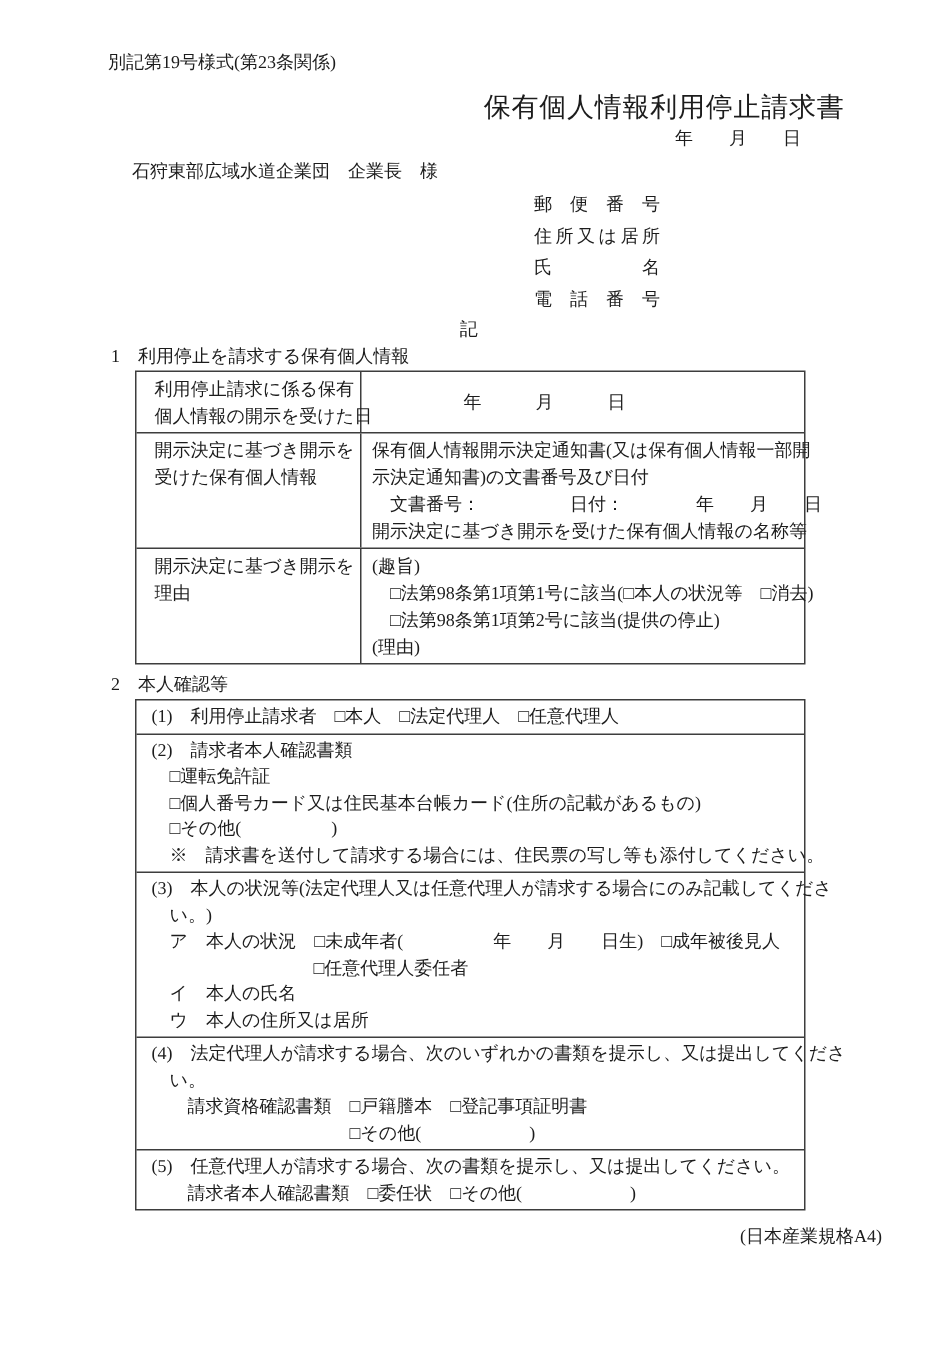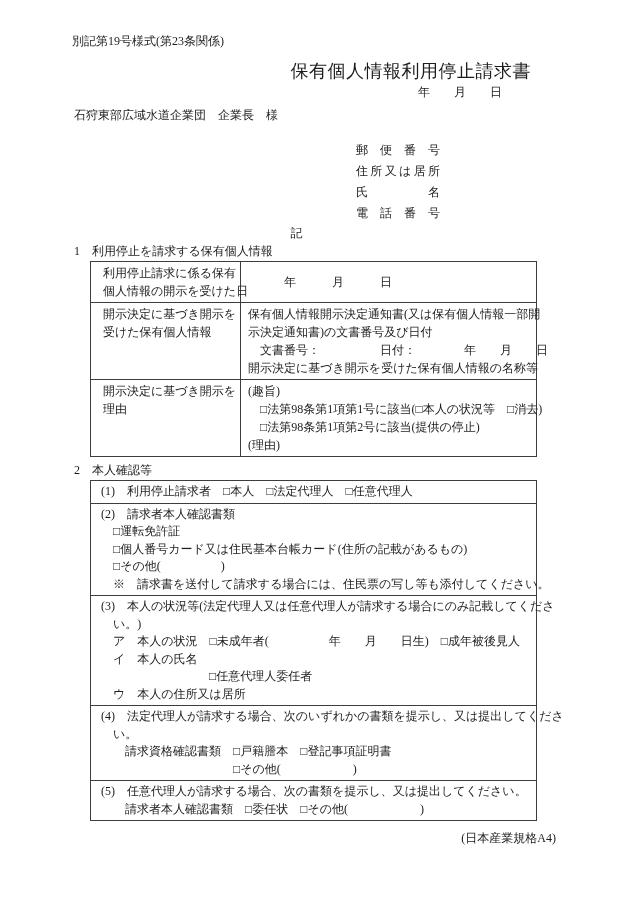--- a/index.html
+++ b/index.html
@@ -10,56 +10,56 @@
   .page {
     position: relative;
     width: 630px;
     height: 903px;
     box-sizing: border-box;
     background: #ffffff;
     color: #1c1c1c;
     font-family: "Liberation Serif", "DejaVu Serif", serif;
     font-size: 12px;
     line-height: 18px;
-    padding: 32px 54px 0 62px;
+    padding: 32px 22px 0 62px;
     overflow: hidden;
   }
   .form-ref { margin-left: 10px; }
   .title {
     text-align: right;
     margin-top: 12px;
     margin-right: 45px;
     font-size: 18px;
     letter-spacing: 0.5px;
   }
   .date-line {
     text-align: right;
     padding-right: 74px;
     margin-top: 3px;
   }
-  .addressee { margin-left: 12px; margin-top: 5px; }
-  .sender-block { margin-left: 294px; margin-top: 16px; }
+  .addressee { margin-left: 26px; margin-top: 5px; font-family: Liberation Mono, monospace; }
+  .sender-block { margin-left: 294px; margin-top: 2px; }
   .sender-label {
     width: 84px;
     line-height: 21px;
     text-align: justify;
     text-align-last: justify;
   }
   .request-par { margin-top: 11px; line-height: 17.5px; }
   .record-mark { text-align: center; margin-right: 45px; line-height: 18px; }
   .sec-heading { margin-left: 12px; margin-top: 0px; line-height: 18px; }
   .tbl {
     margin-left: 28px;
     width: 447px;
     border: 1px solid #3d3d3d;
     box-sizing: border-box;
     margin-top: 1px;
   }
   .trow { display: flex; border-top: 1px solid #3d3d3d; }
-  .trow:first-child { border-top: none; }
+  .trow:first-child { border-top: none; gap: 25px; }
   .tlabel {
     width: 150px;
     box-sizing: border-box;
     border-right: 1px solid #3d3d3d;
     padding: 2px 4px 2px 12px;
     line-height: 18px;
   }
   .tlabel .fill { text-align: justify; text-align-last: justify; }
   .tvalue {
     flex: 1;
@@ -162,22 +162,22 @@
       <div class="line">　□運転免許証</div>
       <div class="line">　□個人番号カード又は住民基本台帳カード(住所の記載があるもの)</div>
       <div class="line">　□その他(　　　　　)</div>
       <div class="line">　※　請求書を送付して請求する場合には、住民票の写し等も添付してください。</div>
     </div>
 
     <div class="t2row">
       <div class="line">(3)　本人の状況等(法定代理人又は任意代理人が請求する場合にのみ記載してくださ</div>
       <div class="line">　い。)</div>
       <div class="line">　ア　本人の状況　□未成年者(　　　　　年　　月　　日生)　□成年被後見人</div>
+      <div class="line">　　　　　　　　　□任意代理人委任者</div>
       <div class="line">　イ　本人の氏名</div>
-      <div class="line">　　　　　　　　　□任意代理人委任者</div>
       <div class="line">　ウ　本人の住所又は居所</div>
     </div>
 
     <div class="t2row">
       <div class="line">(4)　法定代理人が請求する場合、次のいずれかの書類を提示し、又は提出してくださ</div>
       <div class="line">　い。</div>
       <div class="line">　　請求資格確認書類　□戸籍謄本　□登記事項証明書</div>
       <div class="line">　　　　　　　　　　　□その他(　　　　　　)</div>
     </div>
 

